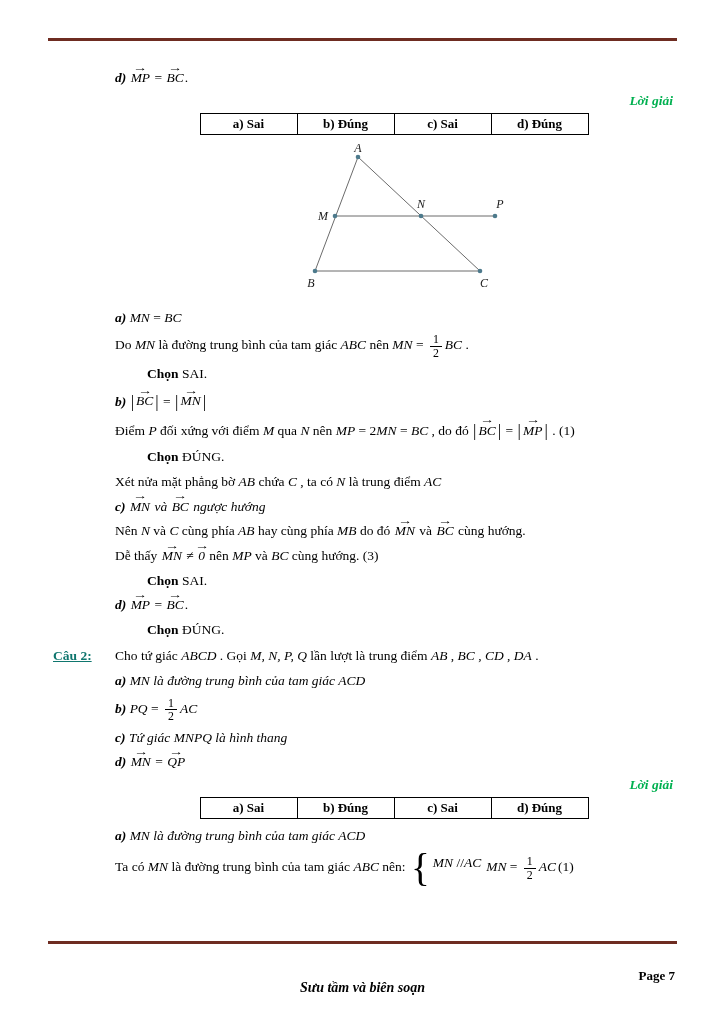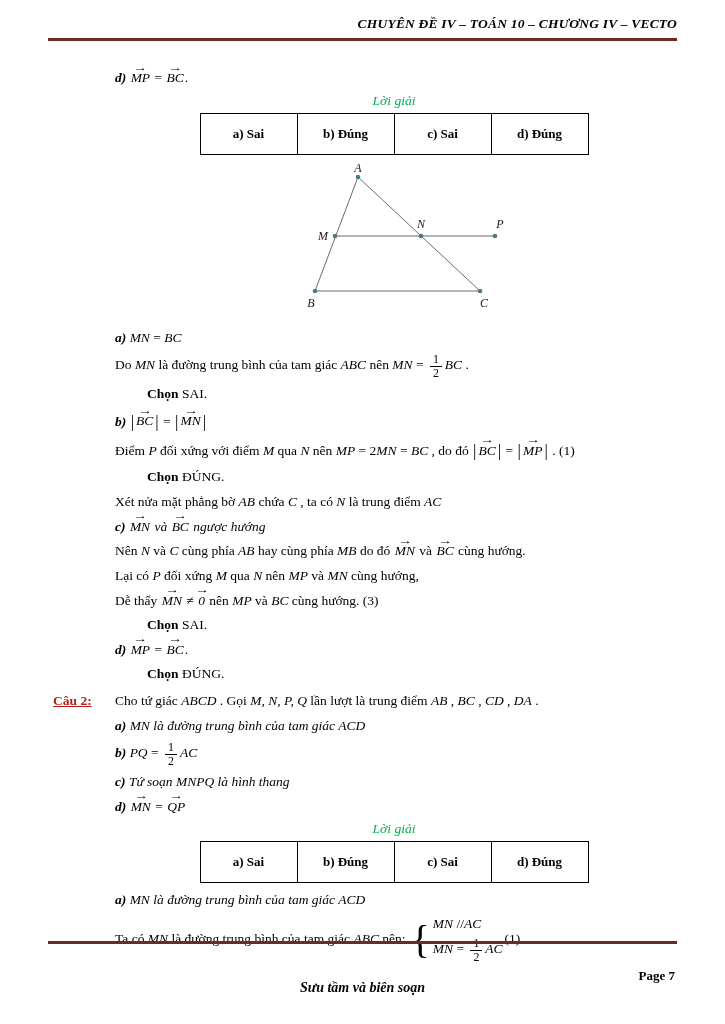--- a/index.html
+++ b/index.html
@@ -3,57 +3,56 @@
 <meta charset="utf-8">
 <style>
   html,body{margin:0;padding:0;background:#ffffff;}
   .page{position:relative;width:725px;height:1024px;background:#fff;overflow:hidden;
         font-family:"Liberation Serif",serif;font-size:13.5px;color:#000;}
   .header-title{position:absolute;top:16px;right:48px;font-weight:bold;font-style:italic;
                 font-size:13.5px;letter-spacing:.2px;}
   .top-rule{position:absolute;top:38px;left:48px;right:48px;border-top:3px solid #6e2c21;}
   .content{position:absolute;top:63px;left:115px;right:52px;}
   .line{padding-top:6px;min-height:18px;line-height:1.38;}
-  .loi-giai{padding-top:5px;text-align:center;color:#00b050;font-weight:normal;font-style:italic;}
+  .loi-giai{padding-top:5px;text-align:right;color:#00b050;font-weight:bold;font-style:italic;}
   table.answers{margin:4px auto 2px;border-collapse:collapse;}
   table.answers td{border:1px solid #000;width:88px;text-align:center;font-weight:bold;
-                   font-size:13px;padding:12px 4px;}
+                   font-size:13px;padding:2px 4px;}
   .figure-wrap{width:235px;margin:8px 0 4px 170px;}
   .fig-label{font-style:italic;font-size:12px;fill:#1a1a1a;font-family:"Liberation Serif",serif;}
   .rt{font-style:normal;}
   .ri{font-style:italic;}
   .rb{font-weight:bold;margin-left:32px;}
   .rbi{font-weight:bold;font-style:italic;}
   .vec{position:relative;display:inline-block;font-style:italic;margin:0 1px;}
   .vec::before{content:"\2192";position:absolute;top:-0.78em;left:50%;
                transform:translateX(-50%) scaleX(1.5);font-size:0.7em;font-style:normal;}
   .absv{white-space:nowrap;}
   .absv .bar{font-size:1.25em;font-style:normal;vertical-align:-0.08em;padding:0 1px;}
   .frac{display:inline-flex;flex-direction:column;align-items:center;vertical-align:middle;
         font-size:0.88em;line-height:1.05;margin:0 3px;}
   .fnum{border-bottom:1px solid #000;padding:0 3px;}
   .fden{padding:0 3px;}
   .cases{display:inline-flex;align-items:center;vertical-align:middle;margin:0 2px;}
   .brace{font-size:2.9em;font-weight:400;line-height:0.85;margin-right:3px;}
-  .cases-col{display:inline-flex;flex-direction:column;gap:5px;}
+  .cases-col{display:inline-flex;gap:5px;}
   .cases-row{white-space:nowrap;line-height:1.2;}
   .vmid{vertical-align:middle;}
   .cau2-row{position:relative;margin-top:2px;}
-  .cau2-label{position:absolute;left:-62px;top:6px;color:#b91c1c;font-weight:bold;text-decoration:underline;}
+  .cau2-label{position:absolute;left:-62px;top:6px;color:#0f766e;font-weight:bold;text-decoration:underline;}
   .bottom-rule{position:absolute;top:941px;left:48px;right:48px;border-top:3px solid #6e2c21;}
   .page-num{position:absolute;top:968px;right:50px;font-weight:bold;font-size:13px;}
   .credit{position:absolute;top:980px;left:0;right:0;text-align:center;font-weight:bold;
           font-style:italic;font-size:14px;}
 </style>
 </head>
 <body>
 
 <div class="page">
 
-  <div class="header-title">CHUYÊN ĐỀ IV – TOÁN 10 – CHƯƠNG IV – VECTO</div>
   <div class="top-rule"></div>
 
   <div class="content">
 
     <div class="line"><span class="rbi">d)  </span><span class="vec">MP</span><span class="rt"> = </span><span class="vec">BC</span><span class="rt">.</span></div>
 
     <div class="loi-giai">Lời giải</div>
 
     <table class="answers">
       <tbody>
@@ -92,37 +91,36 @@
           <span class="fnum">1</span>
           <span class="fden">2</span>
         </span><span class="ri">BC</span><span class="rt"> .</span></div>
     <div class="line"><span class="rb">Chọn</span><span class="rt"> SAI.</span></div>
     <div class="line"><span class="rbi">b)  </span><span class="absv"><span class="bar">|</span><span class="vec">BC</span><span class="bar">|</span></span><span class="rt"> = </span><span class="absv"><span class="bar">|</span><span class="vec">MN</span><span class="bar">|</span></span></div>
     <div class="line"><span class="rt">Điểm </span><span class="ri">P</span><span class="rt"> đối xứng với điểm </span><span class="ri">M</span><span class="rt"> qua </span><span class="ri">N</span><span class="rt"> nên </span><span class="ri">MP</span><span class="rt"> = 2</span><span class="ri">MN</span><span class="rt"> = </span><span class="ri">BC</span><span class="rt"> , do đó </span><span class="absv"><span class="bar">|</span><span class="vec">BC</span><span class="bar">|</span></span><span class="rt"> = </span><span class="absv"><span class="bar">|</span><span class="vec">MP</span><span class="bar">|</span></span><span class="rt"> . (1)</span></div>
     <div class="line"><span class="rb">Chọn</span><span class="rt"> ĐÚNG.</span></div>
     <div class="line"><span class="rt">Xét nửa mặt phẳng bờ </span><span class="ri">AB</span><span class="rt"> chứa </span><span class="ri">C</span><span class="rt"> , ta có </span><span class="ri">N</span><span class="rt"> là trung điểm </span><span class="ri">AC</span></div>
     <div class="line"><span class="rbi">c)  </span><span class="vec">MN</span><span class="ri"> và </span><span class="vec">BC</span><span class="ri"> ngược hướng</span></div>
     <div class="line"><span class="rt">Nên </span><span class="ri">N</span><span class="rt"> và </span><span class="ri">C</span><span class="rt"> cùng phía </span><span class="ri">AB</span><span class="rt"> hay cùng phía </span><span class="ri">MB</span><span class="rt"> do đó </span><span class="vec">MN</span><span class="rt"> và </span><span class="vec">BC</span><span class="rt"> cùng hướng.</span></div>
-    <div class="line"><span class="rt">Lại có </span><span class="ri">P</span><span class="rt"> đối xứng </span><span class="ri">M</span><span class="rt"> qua </span><span class="ri">N</span><span class="rt"> nên </span><span class="ri">MP</span><span class="rt"> và </span><span class="ri">MN</span><span class="rt"> cùng hướng,</span></div>
     <div class="line"><span class="rt">Dễ thấy </span><span class="vec">MN</span><span class="rt"> ≠ </span><span class="vec">0</span><span class="rt"> nên </span><span class="ri">MP</span><span class="rt"> và </span><span class="ri">BC</span><span class="rt"> cùng hướng. (3)</span></div>
     <div class="line"><span class="rb">Chọn</span><span class="rt"> SAI.</span></div>
     <div class="line"><span class="rbi">d)  </span><span class="vec">MP</span><span class="rt"> = </span><span class="vec">BC</span><span class="rt">.</span></div>
     <div class="line"><span class="rb">Chọn</span><span class="rt"> ĐÚNG.</span></div>
 
     <div class="line cau2-row">
       <span class="cau2-label">Câu 2:</span>
       <span><span class="rt">Cho tứ giác </span><span class="ri">ABCD</span><span class="rt"> . Gọi </span><span class="ri">M, N, P, Q</span><span class="rt"> lần lượt là trung điểm </span><span class="ri">AB</span><span class="rt"> , </span><span class="ri">BC</span><span class="rt"> , </span><span class="ri">CD</span><span class="rt"> , </span><span class="ri">DA</span><span class="rt"> .</span></span>
     </div>
 
     <div class="line"><span class="rbi">a)  </span><span class="ri">MN là đường trung bình của tam giác ACD</span></div>
     <div class="line"><span class="rbi">b)  </span><span class="ri">PQ</span><span class="rt"> = </span><span class="frac">
           <span class="fnum">1</span>
           <span class="fden">2</span>
         </span><span class="ri">AC</span></div>
-    <div class="line"><span class="rbi">c)  </span><span class="ri">Tứ soạn MNPQ là hình thang</span></div>
+    <div class="line"><span class="rbi">c)  </span><span class="ri">Tứ giác MNPQ là hình thang</span></div>
     <div class="line"><span class="rbi">d)  </span><span class="vec">MN</span><span class="rt"> = </span><span class="vec">QP</span></div>
 
     <div class="loi-giai">Lời giải</div>
 
     <table class="answers">
       <tbody>
         <tr>
           <td>a) Sai</td>
           <td>b) Đúng</td>
           <td>c) Sai</td>

